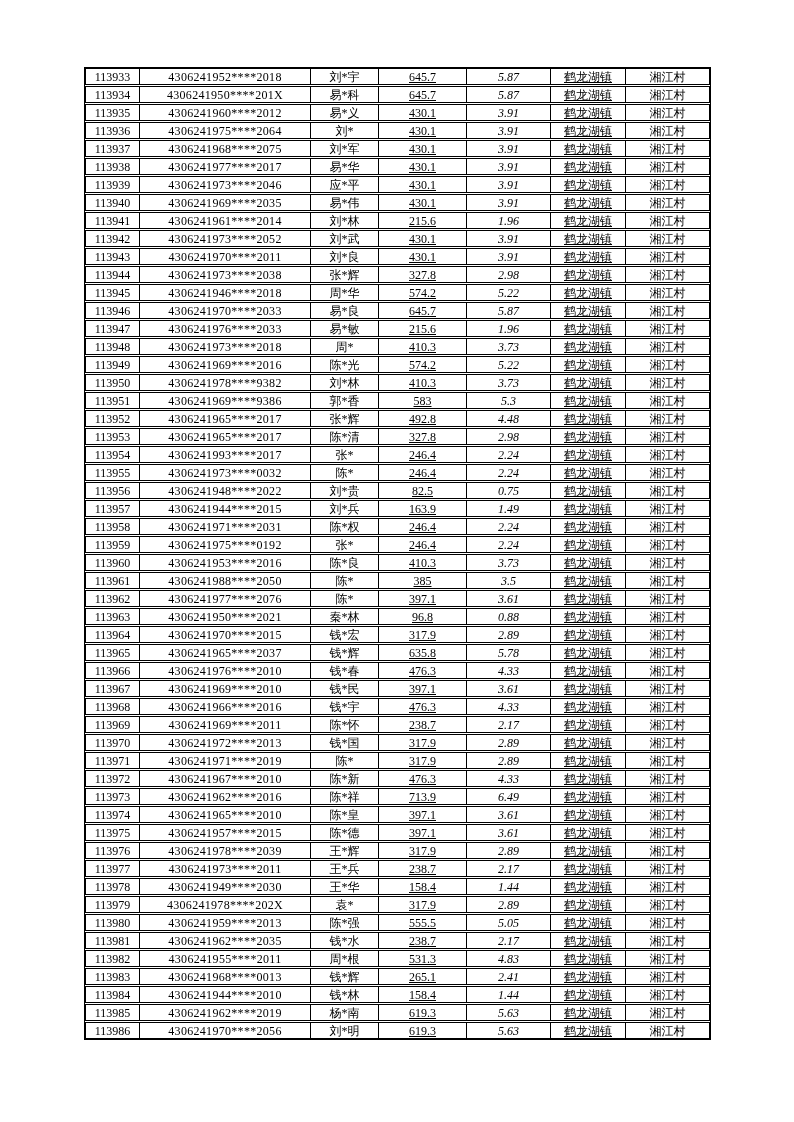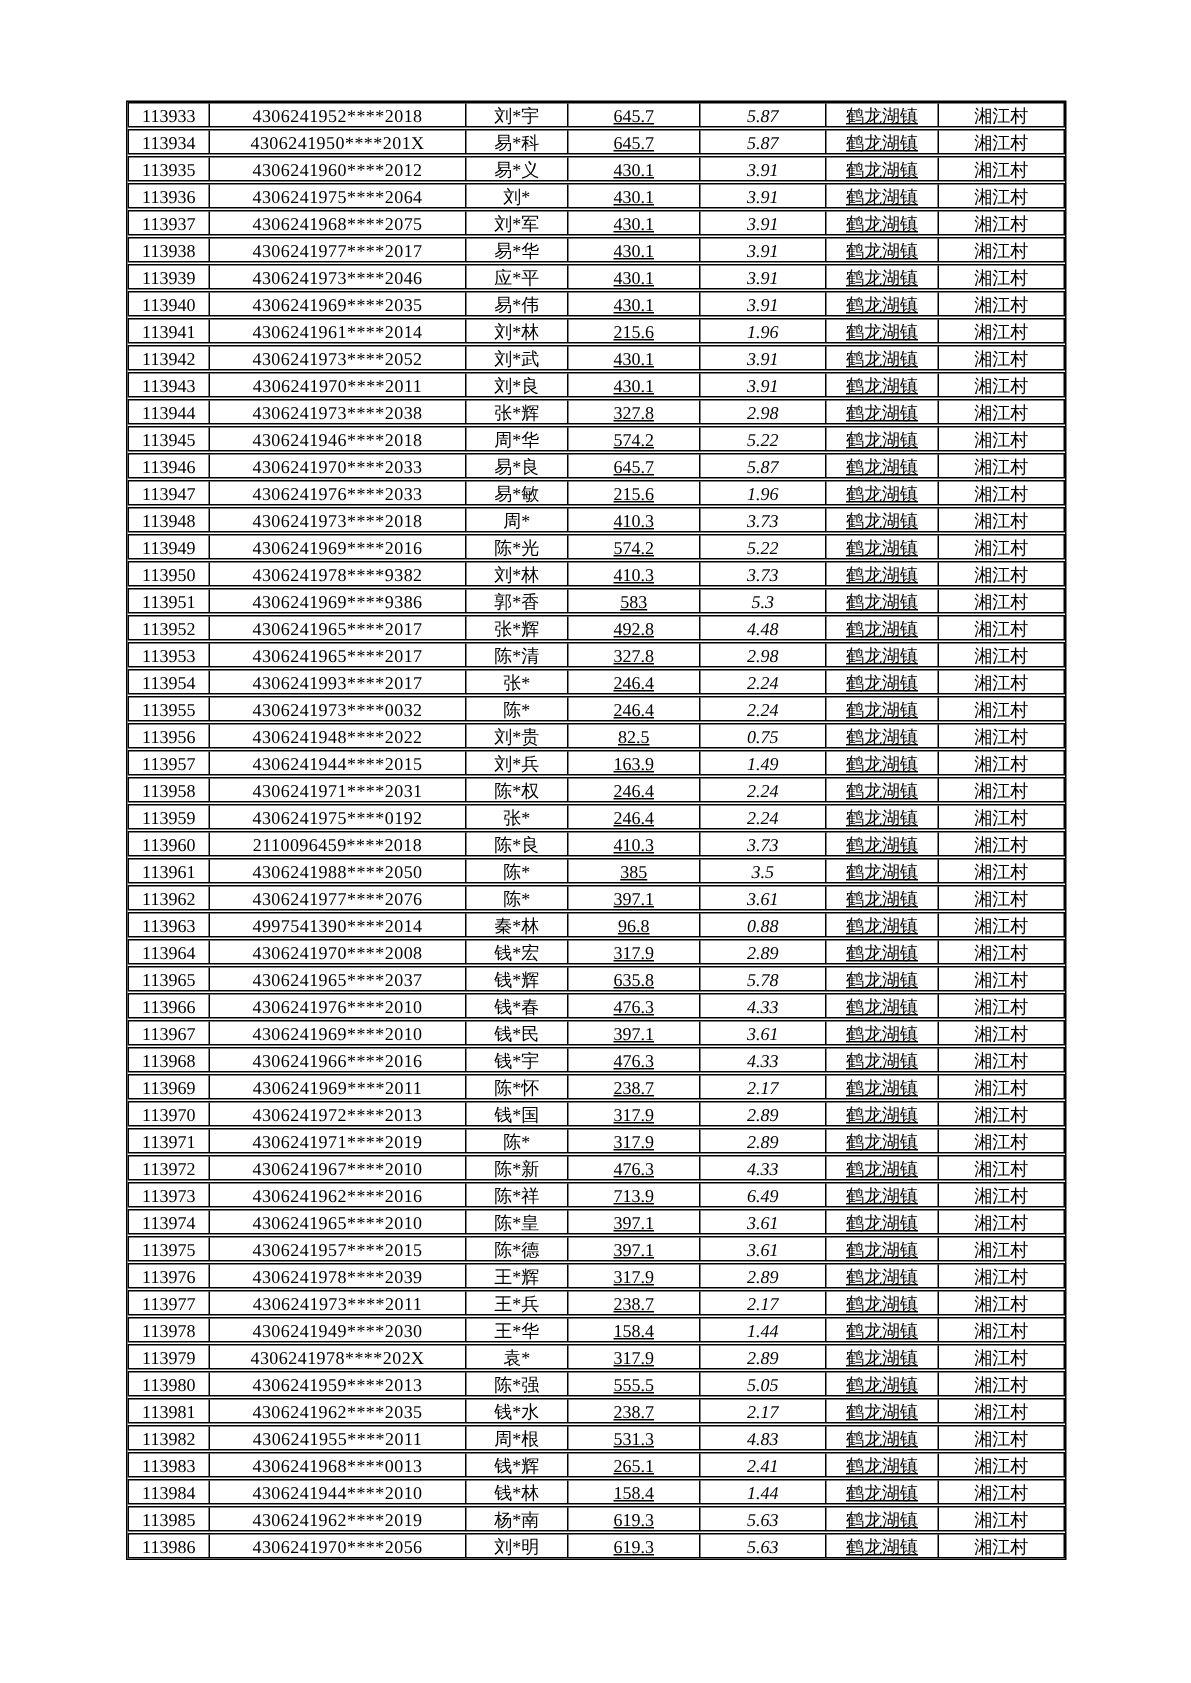--- a/index.html
+++ b/index.html
@@ -324,21 +324,21 @@
     <div class="cell c1">4306241975****0192</div>
     <div class="cell c2">张*</div>
     <div class="cell c3">246.4</div>
     <div class="cell c4">2.24</div>
     <div class="cell c5">鹤龙湖镇</div>
     <div class="cell c6">湘江村</div>
   </div>
 
   <div class="trow">
     <div class="cell c0">113960</div>
-    <div class="cell c1">2110096459****2018</div>
+    <div class="cell c1">4306241953****2016</div>
     <div class="cell c2">陈*良</div>
     <div class="cell c3">410.3</div>
     <div class="cell c4">3.73</div>
     <div class="cell c5">鹤龙湖镇</div>
     <div class="cell c6">湘江村</div>
   </div>
 
   <div class="trow">
     <div class="cell c0">113961</div>
     <div class="cell c1">4306241988****2050</div>
@@ -354,31 +354,31 @@
     <div class="cell c1">4306241977****2076</div>
     <div class="cell c2">陈*</div>
     <div class="cell c3">397.1</div>
     <div class="cell c4">3.61</div>
     <div class="cell c5">鹤龙湖镇</div>
     <div class="cell c6">湘江村</div>
   </div>
 
   <div class="trow">
     <div class="cell c0">113963</div>
-    <div class="cell c1">4997541390****2014</div>
+    <div class="cell c1">4306241950****2021</div>
     <div class="cell c2">秦*林</div>
     <div class="cell c3">96.8</div>
     <div class="cell c4">0.88</div>
     <div class="cell c5">鹤龙湖镇</div>
     <div class="cell c6">湘江村</div>
   </div>
 
   <div class="trow">
     <div class="cell c0">113964</div>
-    <div class="cell c1">4306241970****2008</div>
+    <div class="cell c1">4306241970****2015</div>
     <div class="cell c2">钱*宏</div>
     <div class="cell c3">317.9</div>
     <div class="cell c4">2.89</div>
     <div class="cell c5">鹤龙湖镇</div>
     <div class="cell c6">湘江村</div>
   </div>
 
   <div class="trow">
     <div class="cell c0">113965</div>
     <div class="cell c1">4306241965****2037</div>

